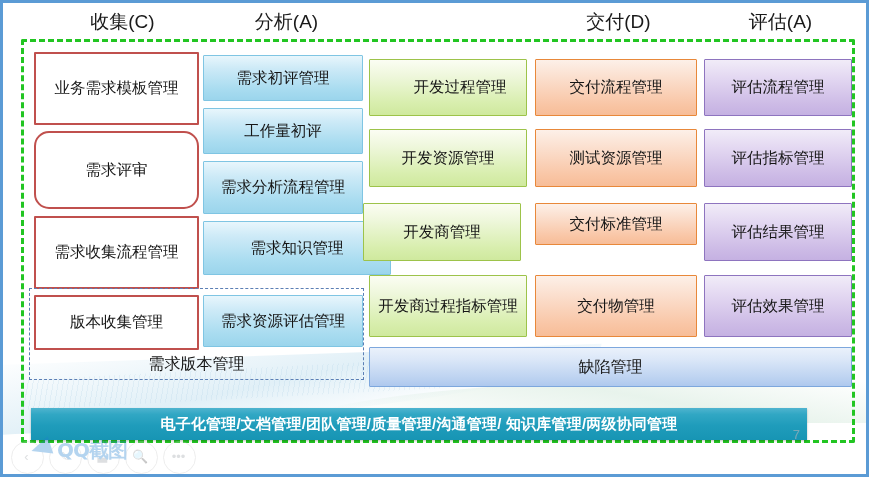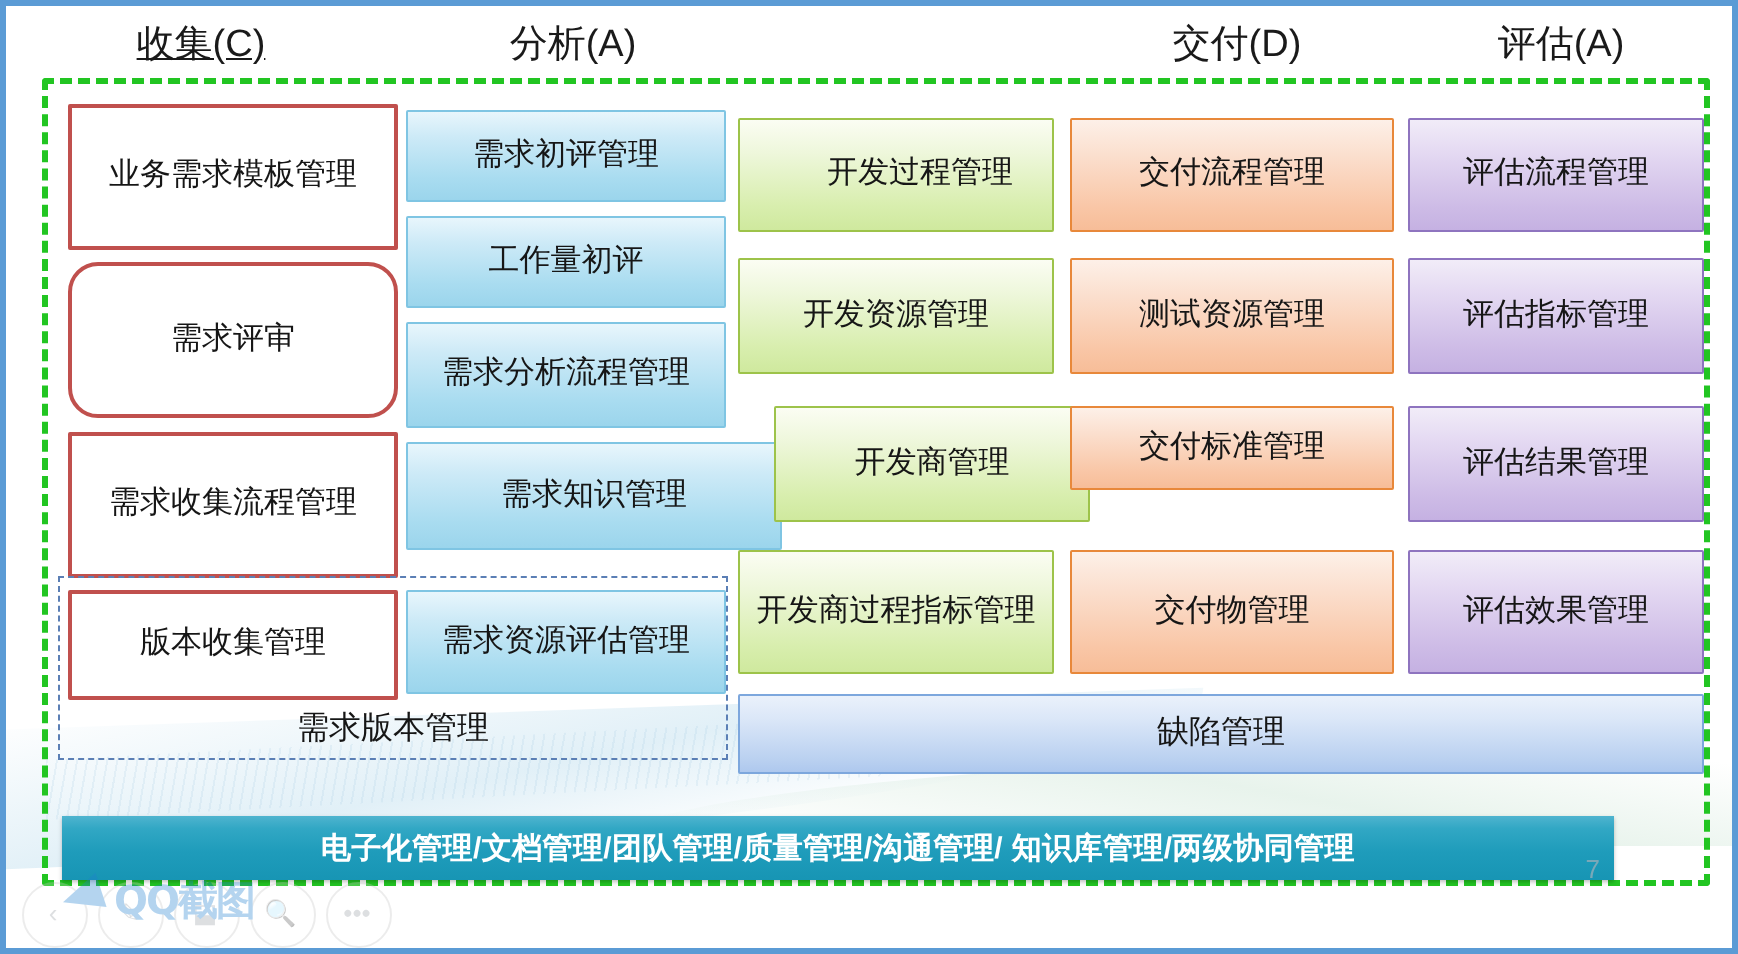--- a/index.html
+++ b/index.html
@@ -165,21 +165,21 @@
 </style>
 </head>
 <body>
 
 <div id="slide">
 
   <div class="swoosh swoosh1"></div>
   <div class="swoosh swoosh2"></div>
   <div class="swoosh swoosh3"></div>
 
-  <div class="hdr" style="left:10px;width:175px;text-decoration:underline;">收集(C)</div>
+  <div class="hdr" style="left:32px;width:175px;">收集(C)</div>
   <div class="hdr" style="left:196px;width:175px;">分析(A)</div>
   <div class="hdr" style="left:533px;width:165px;">交付(D)</div>
   <div class="hdr" style="left:700px;width:155px;">评估(A)</div>
 
   <div id="greenframe"></div>
 
   <div class="box b-red" style="left:31px;top:49px;width:165px;height:73px;">业务需求模板管理</div>
   <div class="box b-red" style="left:31px;top:128px;width:165px;height:78px;border-radius:15px;">需求评审</div>
   <div class="box b-red" style="left:31px;top:213px;width:165px;height:73px;">需求收集流程管理</div>
   <div class="box b-red" style="left:31px;top:292px;width:165px;height:55px;">版本收集管理</div>
@@ -188,21 +188,21 @@
   <div class="box b-blue" style="left:200px;top:105px;width:160px;height:46px;">工作量初评</div>
   <div class="box b-blue" style="left:200px;top:158px;width:160px;height:53px;">需求分析流程管理</div>
   <div class="box b-blue" style="left:200px;top:218px;width:188px;height:54px;">需求知识管理</div>
   <div class="box b-blue" style="left:200px;top:292px;width:160px;height:52px;">需求资源评估管理</div>
 
   <div id="groupbox"></div>
   <div id="grouplabel">需求版本管理</div>
 
   <div class="box b-green" style="left:366px;top:56px;width:158px;height:57px;padding-left:24px;">开发过程管理</div>
   <div class="box b-green" style="left:366px;top:126px;width:158px;height:58px;">开发资源管理</div>
-  <div class="box b-green" style="left:384px;top:200px;width:158px;height:58px;">开发商管理</div>
+  <div class="box b-green" style="left:360px;top:200px;width:158px;height:58px;">开发商管理</div>
   <div class="box b-green" style="left:366px;top:272px;width:158px;height:62px;">开发商过程指标管理</div>
 
   <div class="box b-orange" style="left:532px;top:56px;width:162px;height:57px;">交付流程管理</div>
   <div class="box b-orange" style="left:532px;top:126px;width:162px;height:58px;">测试资源管理</div>
   <div class="box b-orange" style="left:532px;top:200px;width:162px;height:42px;">交付标准管理</div>
   <div class="box b-orange" style="left:532px;top:272px;width:162px;height:62px;">交付物管理</div>
 
   <div class="box b-purple" style="left:701px;top:56px;width:148px;height:57px;">评估流程管理</div>
   <div class="box b-purple" style="left:701px;top:126px;width:148px;height:58px;">评估指标管理</div>
   <div class="box b-purple" style="left:701px;top:200px;width:148px;height:58px;">评估结果管理</div>

